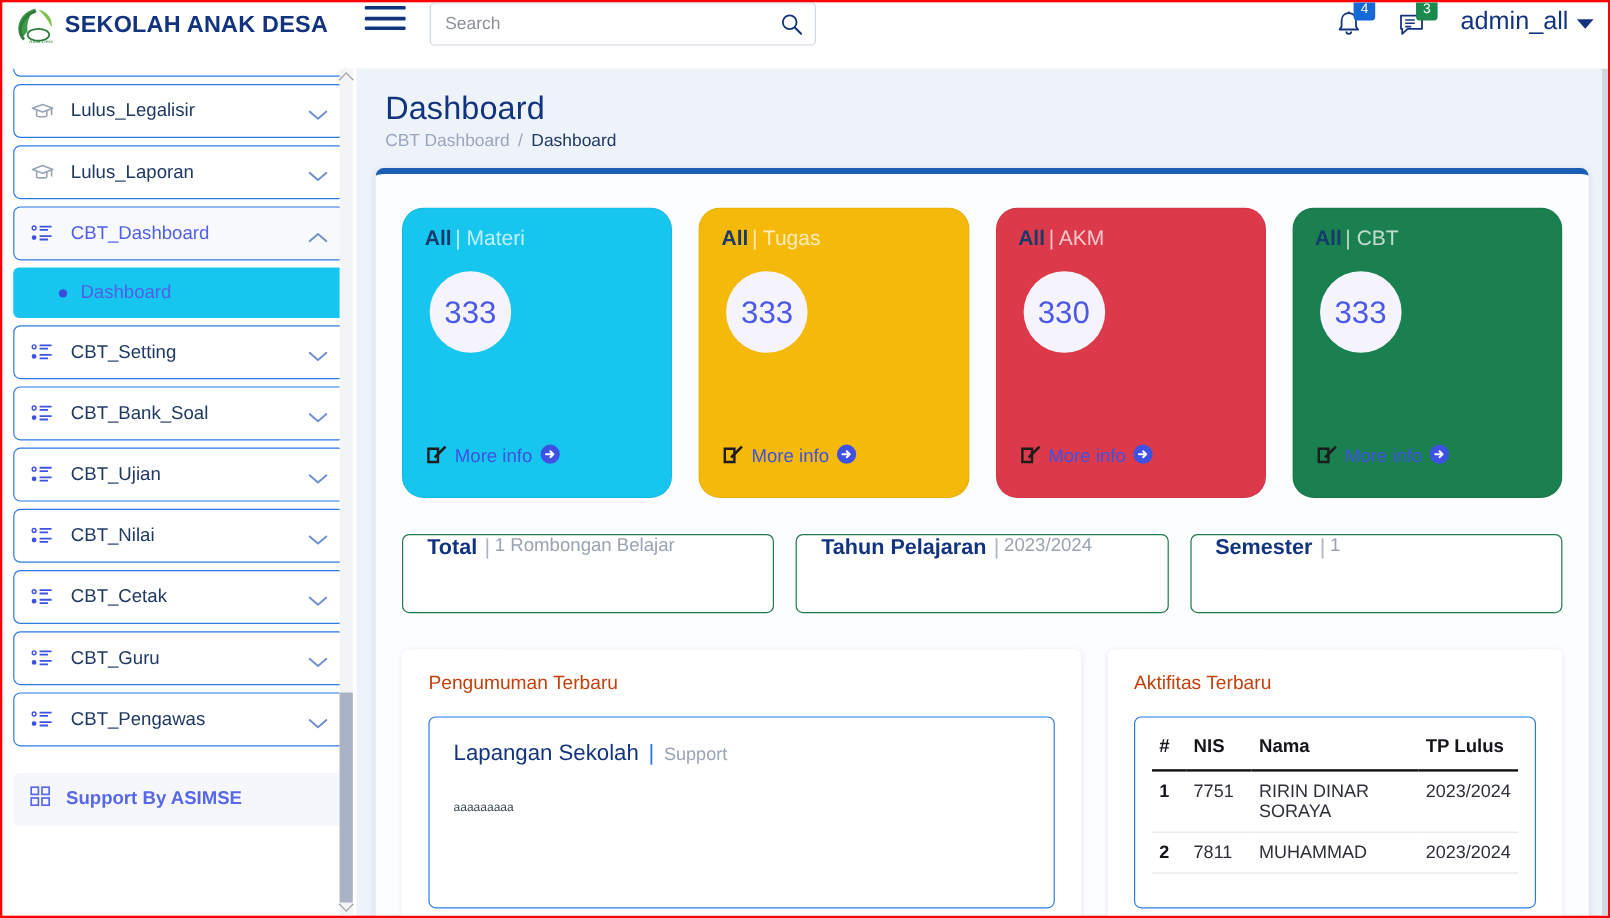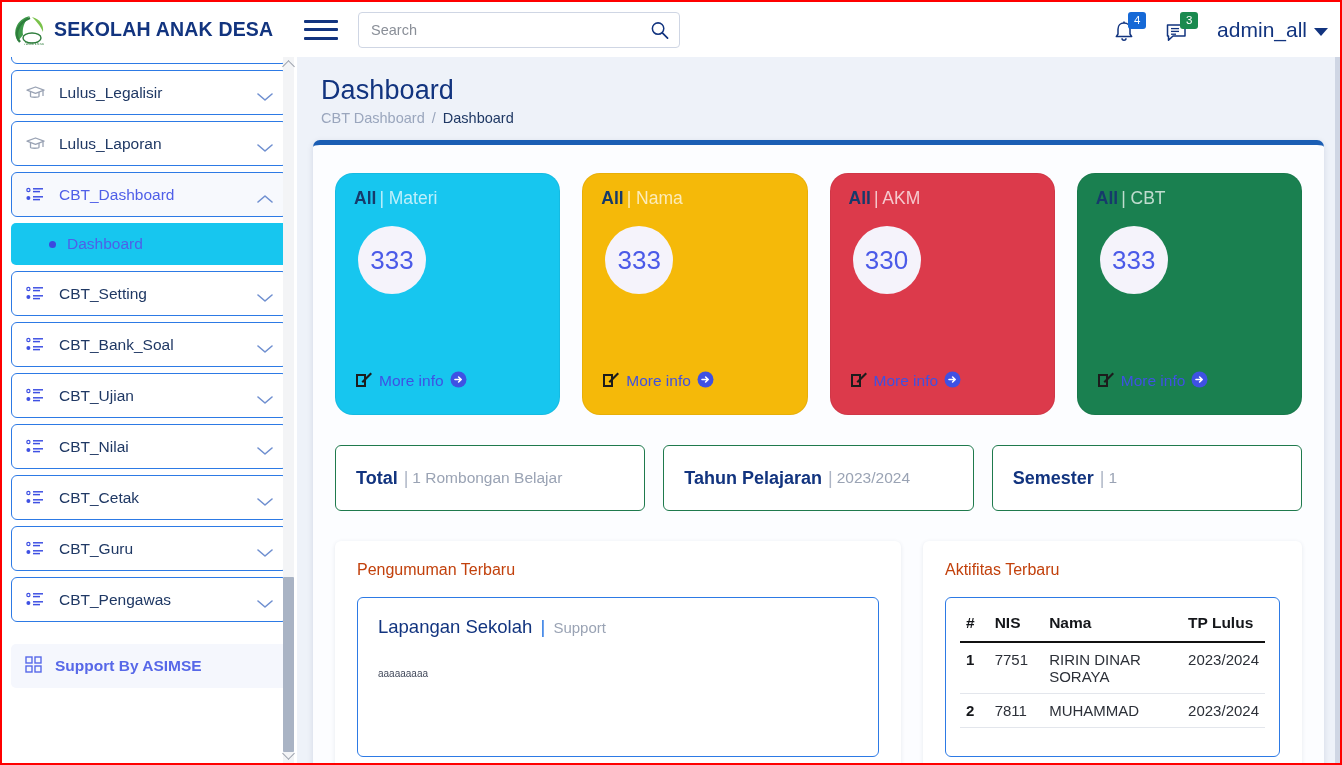--- a/index.html
+++ b/index.html
@@ -8,21 +8,21 @@
     font-family: "Liberation Sans", sans-serif;
     background: #eef2f9;
     overflow: hidden;
   }
   body { position: relative; border: 2px solid #ff0000; }
 
   
   .header {
     position: absolute; top: 0; left: 0; right: 0; height: 55px;
     background: #ffffff;
-    display: flex; align-items: center;
+    display: flex; align-items: flex-start;
     z-index: 30;
   }
   .brand { display: flex; align-items: center; padding-left: 8px; width: 268px; }
   .logo {
     width: 40px; height: 38px; position: relative; flex: 0 0 auto;
   }
   .logo svg { display: block; }
   .brand-name {
     font-size: 19.5px; font-weight: bold; color: #12347f;
     letter-spacing: .2px; margin-left: 4px; white-space: nowrap;
@@ -172,21 +172,21 @@
   }
   .stat-more {
     position: absolute; left: 19px; bottom: 22px;
     display: flex; align-items: center; gap: 6px; cursor: pointer;
   }
   .more-text { font-size: 15.5px; color: #3f51e3; font-weight: 500; }
 
   .info-row { display: flex; gap: 18px; padding: 30px 22px 0 22px; }
   .info-card {
     flex: 1; height: 66px; border: 1px solid #1f7a4d; border-radius: 6px;
-    background: #fff; display: flex; align-items: center; padding: 0 20px;
+    background: #fff; display: flex; align-items: flex-start; padding: 0 20px;
     font-size: 18px;
   }
   .info-card b { color: #12347f; font-weight: bold; }
   .info-card .sep { color: #aeb6c6; margin: 0 4px 0 6px; }
   .info-card .val { color: #9aa3b4; font-size: 15.5px; }
 
   .panel-row {
     display: flex; gap: 22px; margin-top: 30px;
     padding: 0 22px; align-items: flex-start;
   }
@@ -486,21 +486,21 @@
                 <path d="M6.5 11.5 L15.5 2.5 L17 4 L8 13 Z" fill="#1c1c1c"></path>
               </svg></span>
             <span class="more-text">More info</span>
             <span><svg width="17" height="17" viewBox="0 0 17 17">
                 <circle cx="8.5" cy="8.5" r="8" fill="#3f51e3"></circle>
                 <path d="M5 8.5 H11 M8.6 6 L11.2 8.5 L8.6 11" fill="none" stroke="#fff" stroke-width="1.6" stroke-linecap="round" stroke-linejoin="round"></path>
               </svg></span>
           </div>
         </div>
         <div class="stat-card" style="background: rgb(245, 185, 9);">
-          <div class="stat-head"><b>All</b><span class="sub">| Nama</span></div>
+          <div class="stat-head"><b>All</b><span class="sub">| Tugas</span></div>
           <div class="stat-circle">333</div>
           <div class="stat-more">
             <span><svg width="18" height="18" viewBox="0 0 18 18">
                 <path d="M2 5 H10 V16 H2 Z" fill="none" stroke="#1c1c1c" stroke-width="2"></path>
                 <path d="M6.5 11.5 L15.5 2.5 L17 4 L8 13 Z" fill="#1c1c1c"></path>
               </svg></span>
             <span class="more-text">More info</span>
             <span><svg width="17" height="17" viewBox="0 0 17 17">
                 <circle cx="8.5" cy="8.5" r="8" fill="#3f51e3"></circle>
                 <path d="M5 8.5 H11 M8.6 6 L11.2 8.5 L8.6 11" fill="none" stroke="#fff" stroke-width="1.6" stroke-linecap="round" stroke-linejoin="round"></path>

